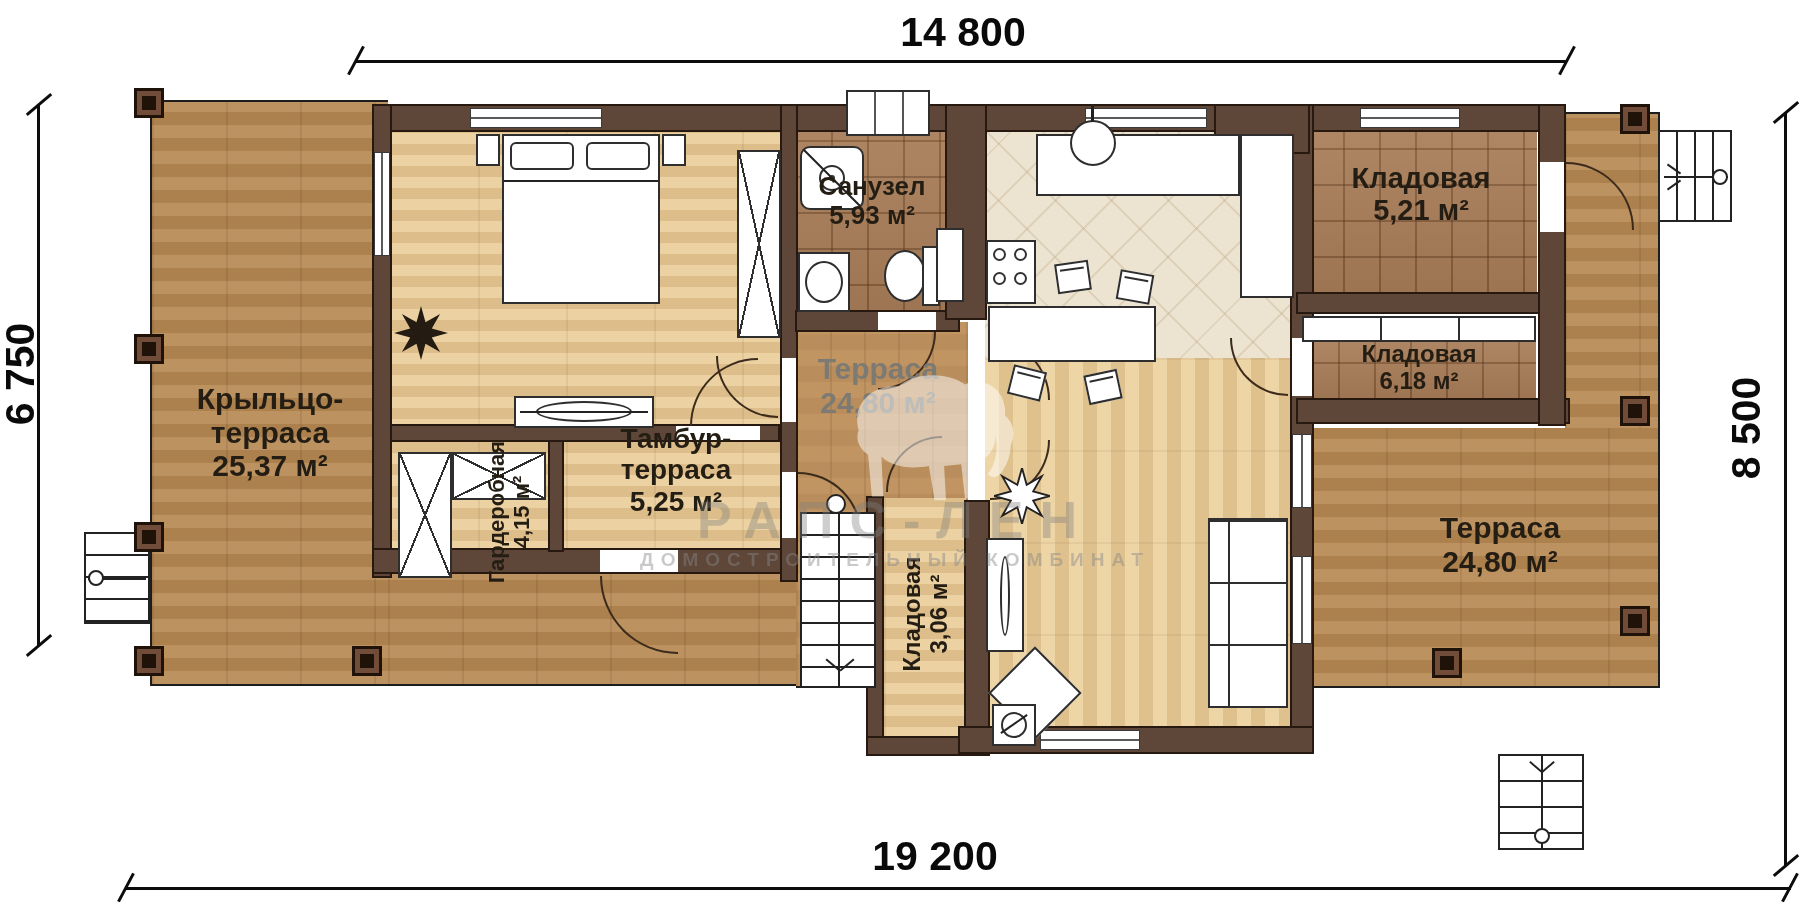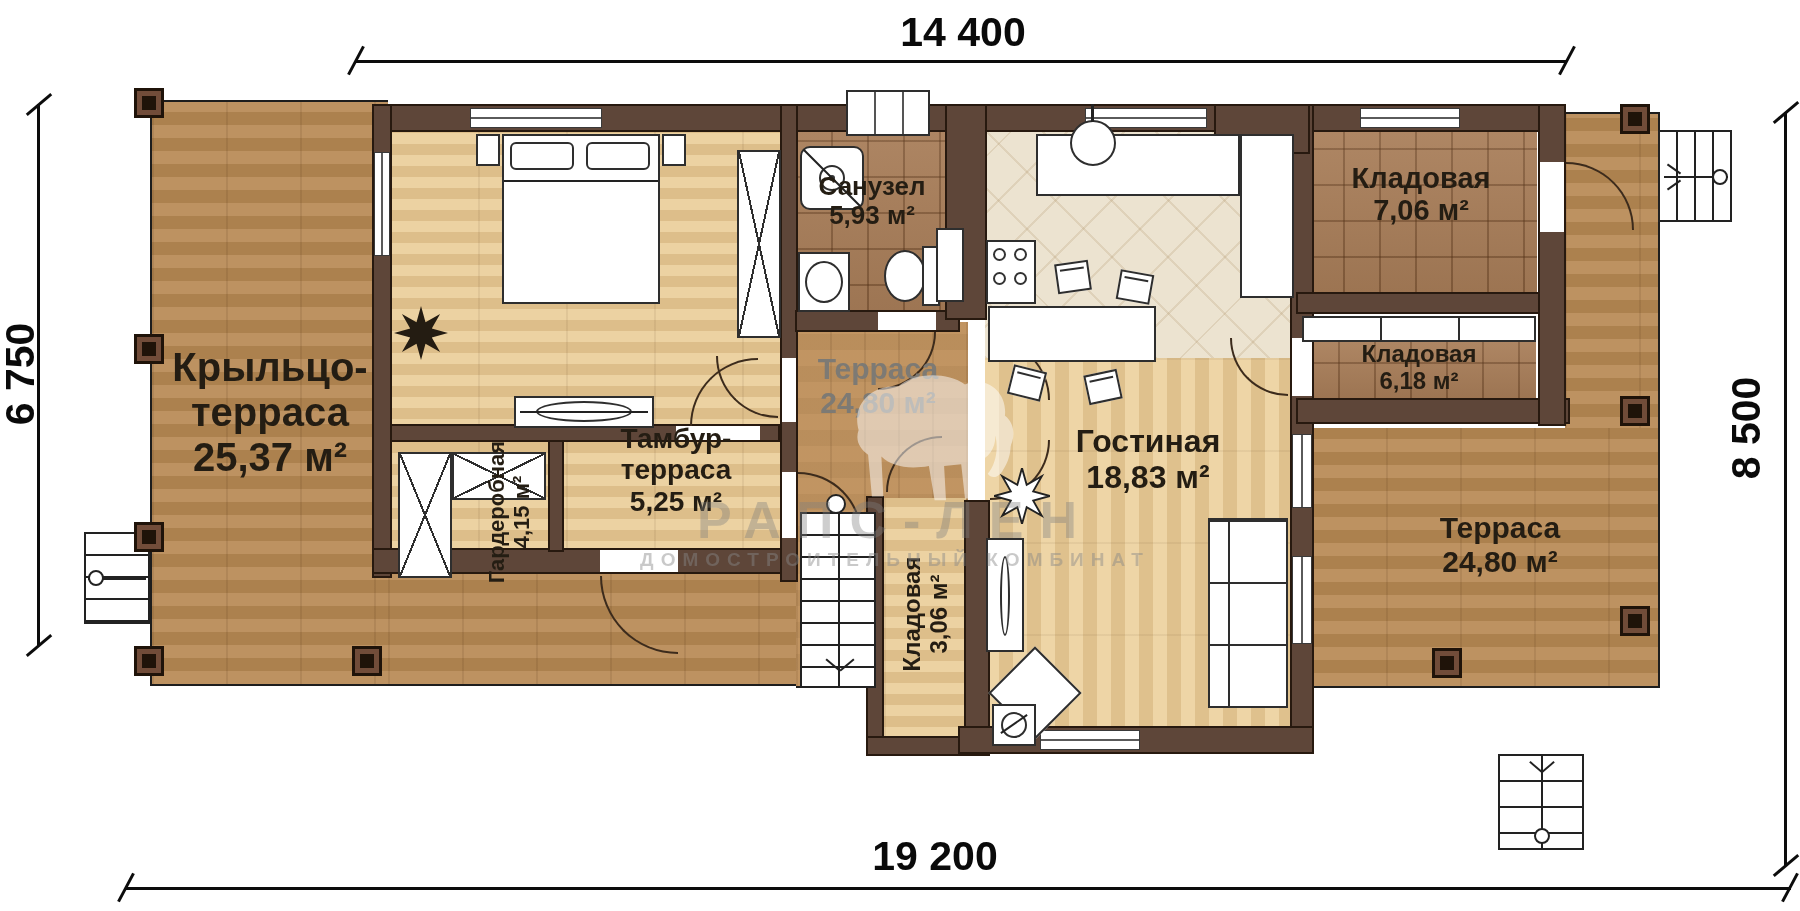--- a/index.html
+++ b/index.html
@@ -221,32 +221,32 @@
   <div class="post" style="left:134px;top:88px"></div>
   <div class="post" style="left:134px;top:334px"></div>
   <div class="post" style="left:134px;top:522px"></div>
   <div class="post" style="left:134px;top:646px"></div>
   <div class="post" style="left:352px;top:646px"></div>
   <div class="post" style="left:1620px;top:104px"></div>
   <div class="post" style="left:1620px;top:396px"></div>
   <div class="post" style="left:1620px;top:606px"></div>
   <div class="post" style="left:1432px;top:648px"></div>
 
-  <div class="label" style="left:270px;top:412px;font-size:40px">
+  <div class="label" style="left:270px;top:432px;font-size:30px">
     <div>Крыльцо-</div>
       <div>терраса</div>
       <div class="area">25,37 м²</div>
   </div>
   <div class="label" style="left:872px;top:201px;font-size:26px">
     <div>Санузел</div>
       <div class="area">5,93 м²</div>
   </div>
   <div class="label" style="left:1421px;top:194px;font-size:29px">
     <div>Кладовая</div>
-      <div class="area">7,06 м²</div>
+      <div class="area">5,21 м²</div>
   </div>
   <div class="label" style="left:1419px;top:368px;font-size:24px">
     <div>Кладовая</div>
       <div class="area">6,18 м²</div>
   </div>
   <div class="label gray" style="left:878px;top:386px;font-size:30px">
     <div>Терраса</div>
       <div class="area">24,80 м²</div>
   </div>
   <div class="label label-v" style="left:510px;top:512px;font-size:22px">
@@ -254,41 +254,37 @@
       <div class="area">4,15 м²</div>
   </div>
   <div class="label" style="left:676px;top:470px;font-size:28px">
     <div>Тамбур-</div>
       <div>терраса</div>
       <div class="area">5,25 м²</div>
   </div>
   <div class="label label-v" style="left:926px;top:614px;font-size:24px">
     <div>Кладовая</div>
       <div class="area">3,06 м²</div>
-  </div>
-  <div class="label" style="left:1148px;top:460px;font-size:32px">
-    <div>Гостиная</div>
-      <div class="area">18,83 м²</div>
   </div>
   <div class="label" style="left:1500px;top:545px;font-size:30px">
     <div>Терраса</div>
       <div class="area">24,80 м²</div>
   </div>
 
   <svg class="abs" style="left:832px;top:362px;opacity:.5" width="190" height="155" viewBox="0 0 200 160">
     <path d="M28 70 C20 40 45 22 70 24 C85 10 120 8 140 22 C162 12 185 30 182 55 C192 62 194 78 186 90 C180 86 176 80 172 76 C172 92 162 102 150 104 L152 142 L140 142 L136 106 L118 108 L120 144 L108 144 L102 108 C80 112 62 108 52 98 L54 140 L42 140 L38 96 C30 90 24 82 28 70 Z" fill="#ffffff"></path>
     <path d="M178 60 C190 70 192 95 180 112 C176 120 168 122 164 116 C174 104 176 84 170 70 Z" fill="#ffffff"></path>
   </svg>
   <div class="wm-brand" style="left:895px;top:520px">РАПС-ЛЕН</div>
   <div class="wm-sub" style="left:895px;top:560px">ДОМОСТРОИТЕЛЬНЫЙ КОМБИНАТ</div>
 
   <div class="dim-line" style="left:355px;top:60px;width:1212px;height:3px"></div>
   <div class="tick" style="left:340px;top:59px;transform:rotate(-62deg)"></div>
   <div class="tick" style="left:1551px;top:59px;transform:rotate(-62deg)"></div>
-  <div class="dim-num" style="left:963px;top:32px">14 400</div>
+  <div class="dim-num" style="left:963px;top:32px">14 800</div>
 
   <div class="dim-line" style="left:37px;top:104px;width:3px;height:542px"></div>
   <div class="tick" style="left:23px;top:103px;transform:rotate(-40deg)"></div>
   <div class="tick" style="left:23px;top:644px;transform:rotate(-40deg)"></div>
   <div class="dim-num dim-num-v" style="left:20px;top:374px">6 750</div>
 
   <div class="dim-line" style="left:1784px;top:112px;width:3px;height:754px"></div>
   <div class="tick" style="left:1770px;top:111px;transform:rotate(-40deg)"></div>
   <div class="tick" style="left:1770px;top:864px;transform:rotate(-40deg)"></div>
   <div class="dim-num dim-num-v" style="left:1746px;top:428px">8 500</div>

